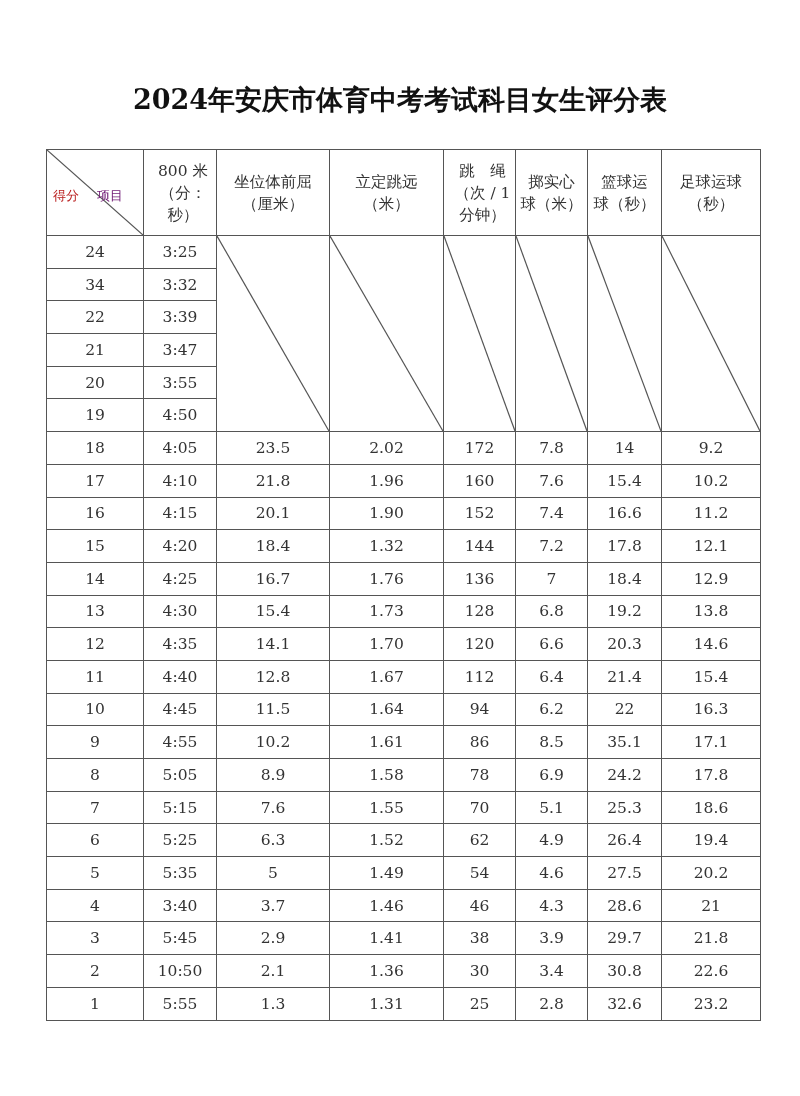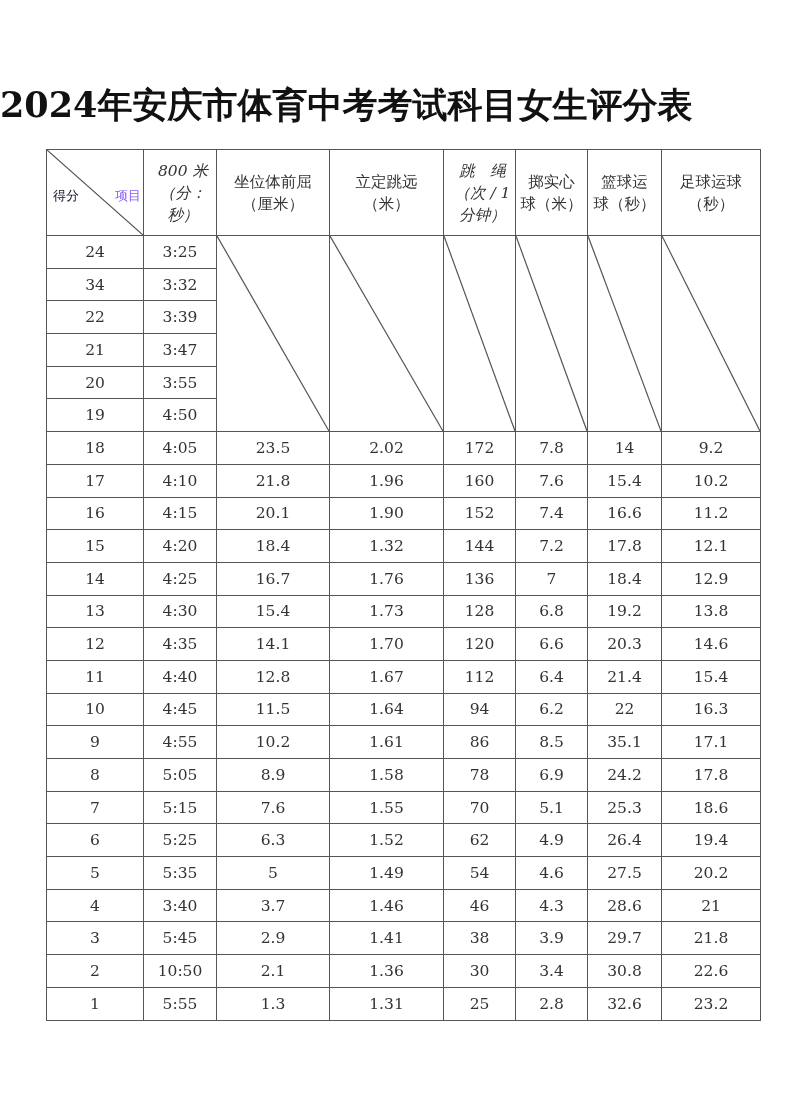--- a/index.html
+++ b/index.html
@@ -1,33 +1,33 @@
 <!DOCTYPE html>
 <html><head>
 <meta charset="utf-8">
 <style>
   html, body { margin: 0; padding: 0; background: #ffffff; }
   body { width: 800px; height: 1096px; position: relative; overflow: hidden;
          font-family: "DejaVu Serif", "Liberation Serif", serif; color: #2a2a2a; }
-  .title { position: absolute; left: 0; top: 82px; width: 800px; text-align: left;
-           font-size: 35px; font-weight: bold; color: #111; letter-spacing: 0px;
+  .title { position: absolute; left: 0; top: 82px; width: 800px; text-align: center;
+           font-size: 27px; font-weight: bold; color: #111; letter-spacing: 0px;
            font-family: "DejaVu Serif", "Liberation Serif", serif; }
   table.score { position: absolute; left: 46px; top: 149px; border-collapse: collapse;
                 table-layout: fixed; width: 714px; }
   table.score td, table.score th { border: 1.3px solid #555; padding: 0; text-align: center;
                 vertical-align: middle; font-weight: normal; color: #333; }
   table.score th { height: 85px; font-size: 15.5px; line-height: 22px; }
   table.score td { height: 31.7px; font-size: 15.5px; }
   .diag-hdr { position: relative; }
   .diag-hdr svg { position: absolute; left: 0; top: 0; width: 100%; height: 100%; }
-  .hdr-score { position: absolute; left: 6px; bottom: 28px; font-size: 13px; color: #0f172a; }
-  .hdr-item { position: absolute; right: 2px; bottom: 28px; font-size: 13px; color: #8b5cf6; }
+  .hdr-score { position: absolute; left: 6px; bottom: 28px; font-size: 13px; color: #b91c1c; }
+  .hdr-item { position: absolute; right: 20px; bottom: 28px; font-size: 13px; color: #701a75; }
   .blank-cell { position: relative; }
   .blank-cell svg { position: absolute; left: 0; top: 0; width: 100%; height: 100%; }
-  .left-align { text-align: left; padding-left: 6px !important; font-style: italic; }
+  .left-align { text-align: left; padding-left: 6px !important; }
 </style>
 </head>
 <body>
 
 <div class="title">2024年安庆市体育中考考试科目女生评分表</div>
 
 <table class="score">
   <colgroup>
     <col style="width:97px">
       <col style="width:73px">

